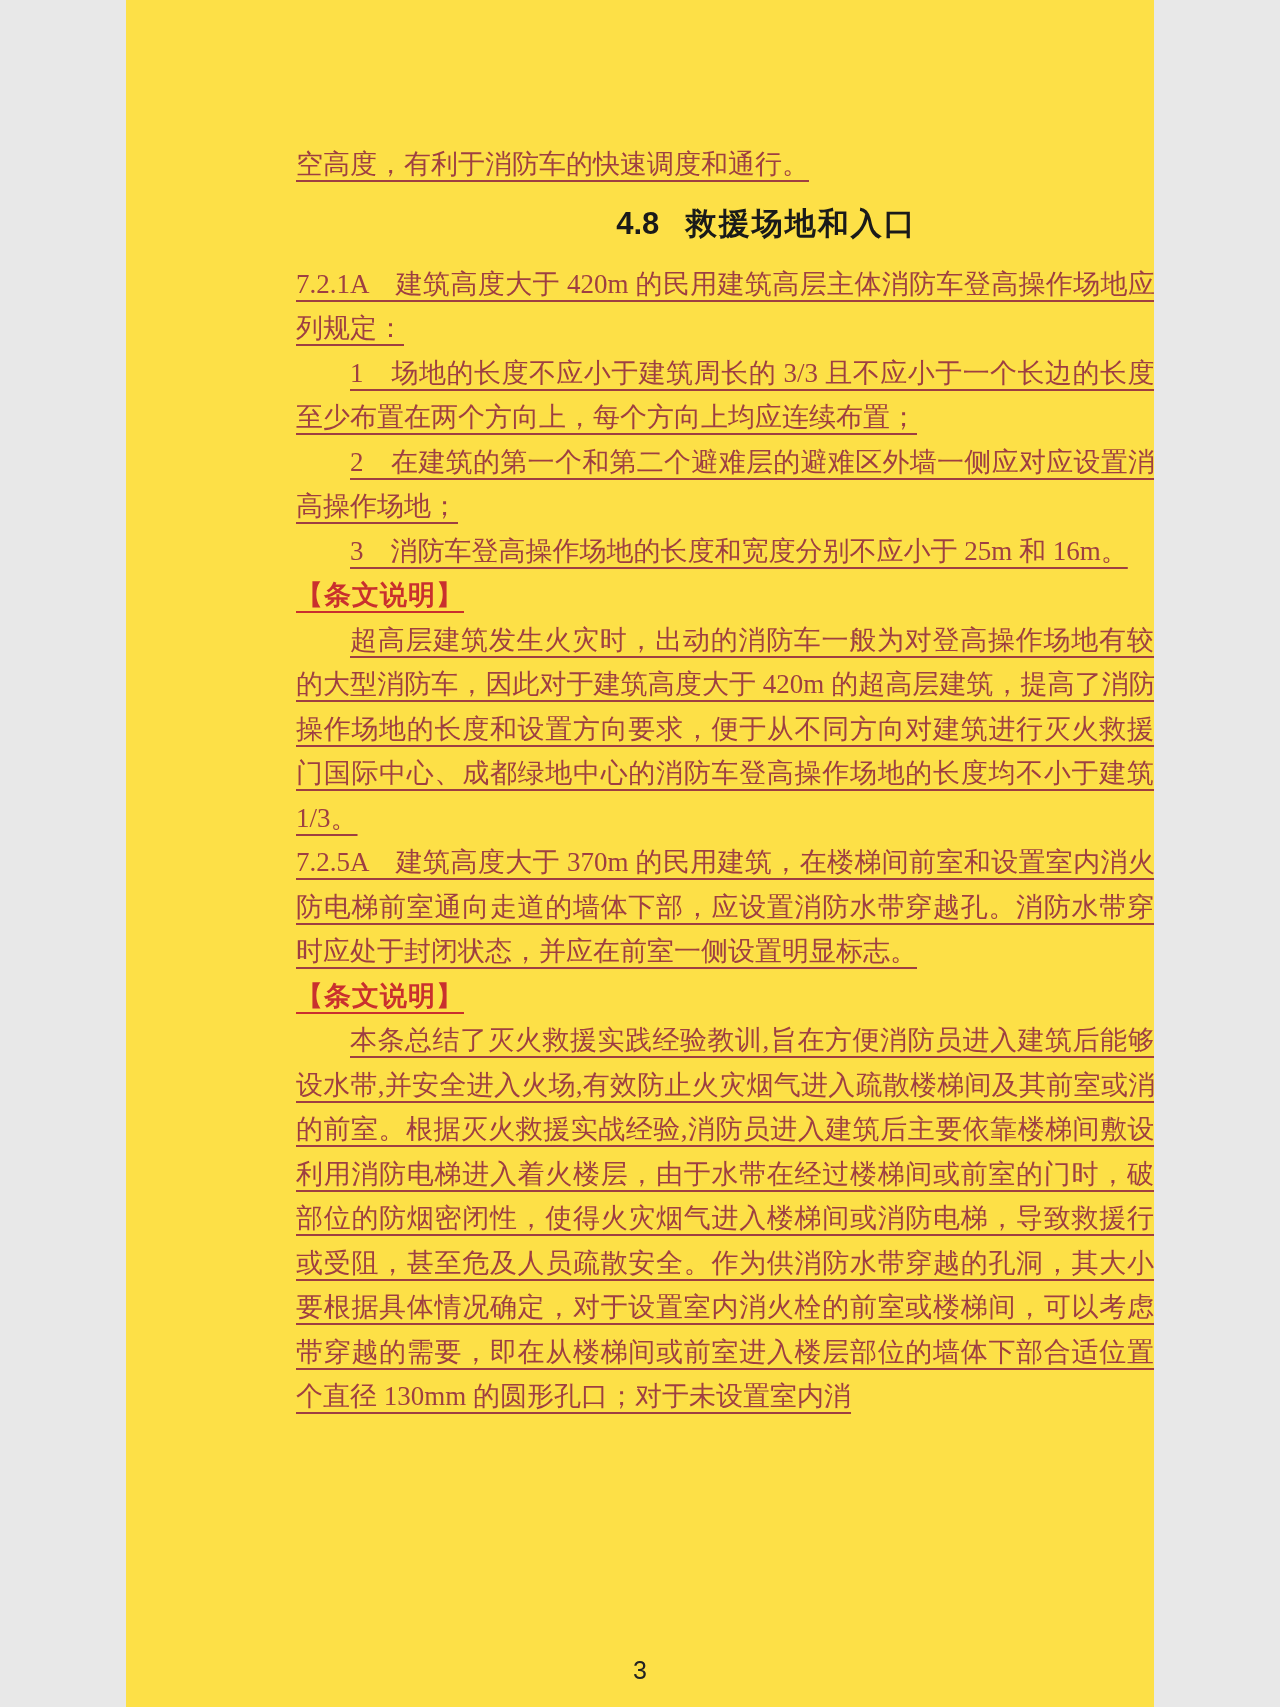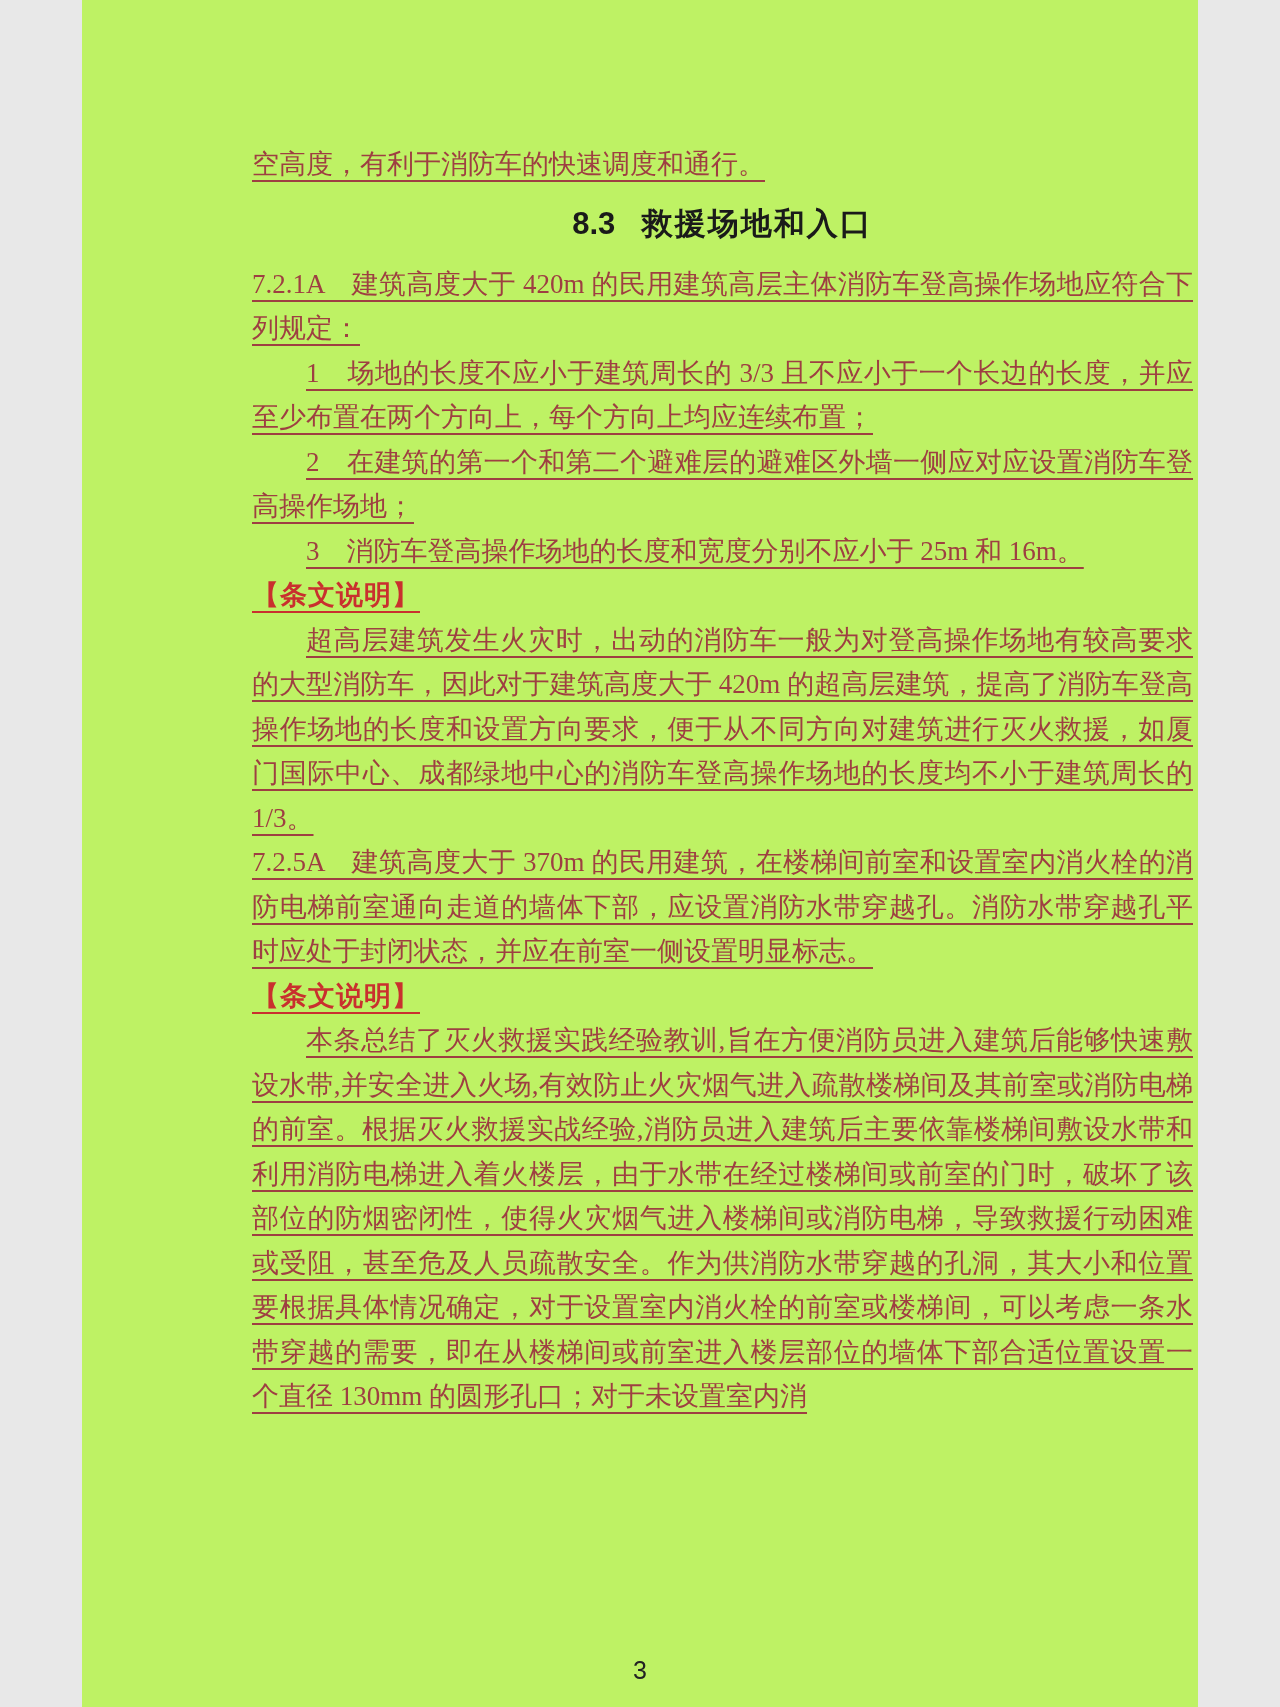--- a/index.html
+++ b/index.html
@@ -1,21 +1,21 @@
 <!DOCTYPE html>
 <html lang="zh"><head>
 <meta charset="utf-8">
 <style>
   html,body { margin:0; padding:0; background:#e8e8e8; }
   .page {
     position: relative;
-    width: 1116px;
+    width: 1028px;
     height: 1707px;
     margin: 0 auto;
-    background: #bef264;
+    background: #fde047;
     font-family: "Liberation Serif", "DejaVu Serif", serif;
     overflow: hidden;
   }
   .content {
     position: absolute;
     left: 170px;
     top: 142px;
     width: 941px;
   }
   .content p {
@@ -66,21 +66,21 @@
 </head>
 <body>
 
 <div class="page">
   <div class="content">
 
     <p>空高度，有利于消防车的快速调度和通行。</p>
 
 
     <h2 class="section-heading">
-      <span class="num">8.3</span><span class="ttl">救援场地和入口</span>
+      <span class="num">4.8</span><span class="ttl">救援场地和入口</span>
     </h2>
 
     <p>7.2.1A　建筑高度大于 420m 的民用建筑高层主体消防车登高操作场地应符合下列规定：</p>
 
     <p class="indent">1　场地的长度不应小于建筑周长的 3/3 且不应小于一个长边的长度，并应至少布置在两个方向上，每个方向上均应连续布置；</p>
 
     <p class="indent">2　在建筑的第一个和第二个避难层的避难区外墙一侧应对应设置消防车登高操作场地；</p>
 
     <p class="indent">3　消防车登高操作场地的长度和宽度分别不应小于 25m 和 16m。</p>
 

